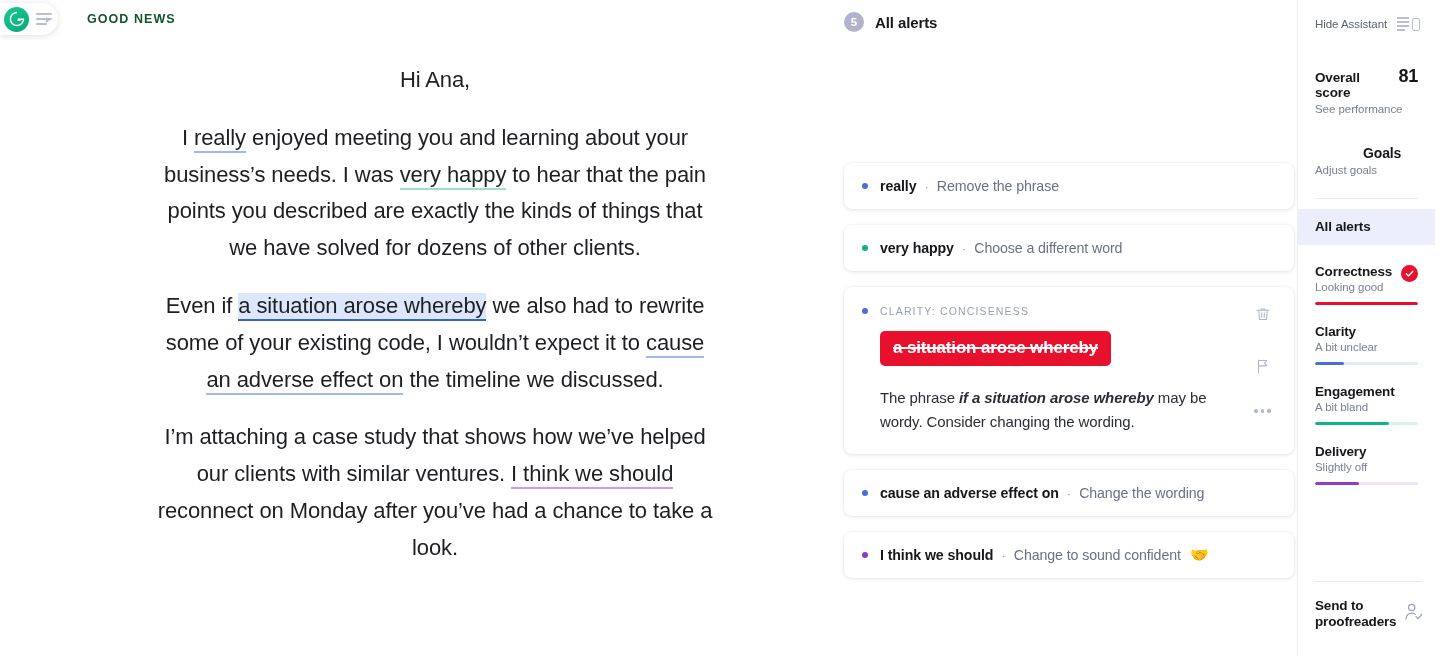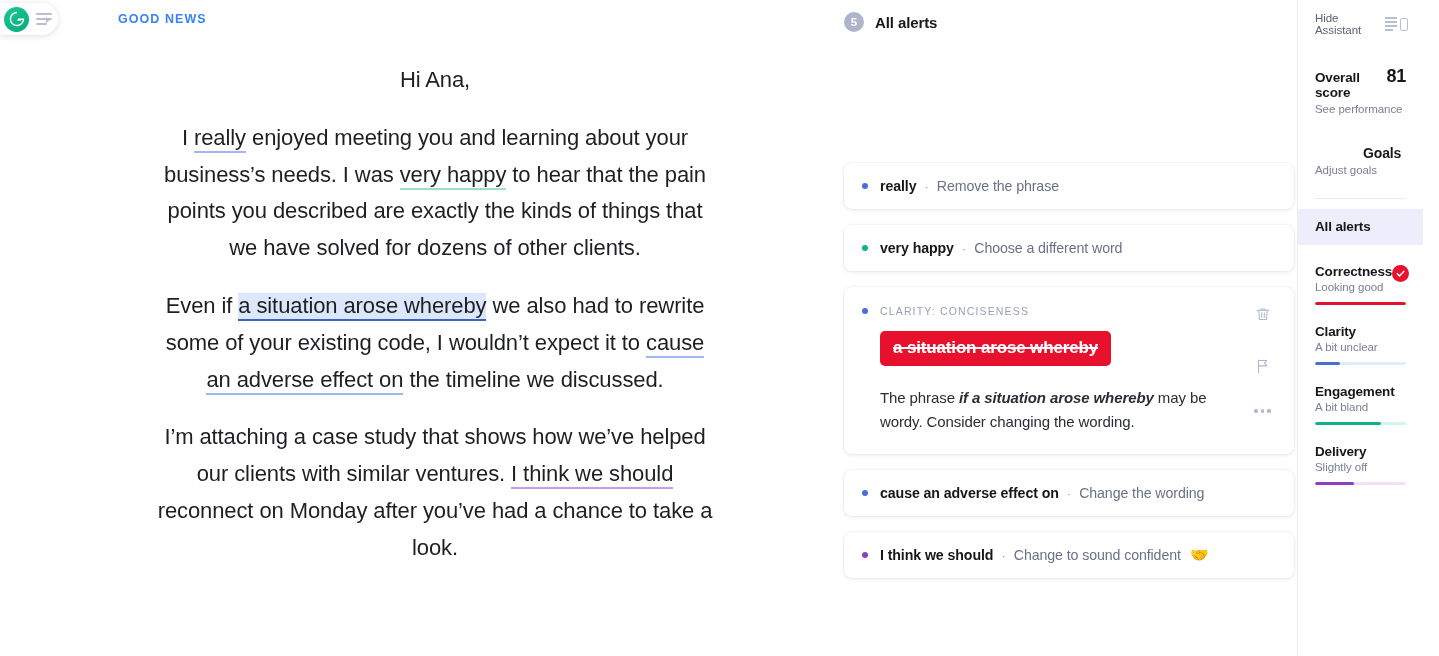--- a/index.html
+++ b/index.html
@@ -53,25 +53,25 @@
 
   
   .doc {
     position: absolute;
     left: 0; top: 0;
     width: 840px; height: 656px;
     padding: 12px 0 0 0;
     overflow: hidden;
   }
   .doc-title {
-    margin-left: 118px;
+    margin-left: 87px;
     font-size: 12.5px;
     font-weight: 700;
     letter-spacing: 1.05px;
-    color: #3b82f6;
+    color: #14532d;
     text-transform: uppercase;
   }
   .doc-body {
     margin-left: 155px;
     margin-top: 36px;
     width: 560px;
     font-size: 22px;
     line-height: 36.8px;
     color: #1d1f22;
     letter-spacing: -0.1px;
@@ -219,21 +219,21 @@
     background: #b0b6d0; display: block;
   }
 
   
   .sidebar {
     position: absolute;
     right: 0; top: 0;
     width: 141px; height: 656px;
     background: #ffffff;
     box-shadow: -1px 0 0 rgba(22,24,28,0.07);
-    padding: 14px 16px 0 0;
+    padding: 14px 4px 0 0;
   }
   .sb-hide {
     display: flex; align-items: center; justify-content: space-between;
     padding: 0 15px 0 17px;
     height: 20px;
   }
   .sb-hide-label {
     font-size: 11.5px;
     color: #5c6173;
     letter-spacing: -0.05px;
@@ -493,13 +493,26 @@
             <div class="cat-name">Delivery</div>
             <div class="cat-sub">Slightly off</div>
           </div>
         </div>
         <div class="bar" style="background: rgb(241, 226, 250);">
           <i style="width: 43%; background: rgb(139, 63, 196);"></i>
         </div>
       </div>
     </div>
 
+  <div class="sb-bottom">
+    <div class="sb-bottom-divider"></div>
+    <div class="sb-proof">
+      <span class="sb-proof-label">Send to proofreaders</span>
+      <span>
+        <svg width="22" height="22" viewBox="0 0 24 24" fill="none" stroke="#9aa0b4" stroke-width="1.3" stroke-linecap="round" stroke-linejoin="round">
+          <circle cx="9.5" cy="7" r="3.4"></circle>
+          <path d="M3.3 19.5c0-3.6 2.8-6.2 6.2-6.2 1.5 0 2.9.5 4 1.3"></path>
+          <path d="M14.2 17.1l2.1 2.2 4.3-4.6"></path>
+        </svg>
+      </span>
+    </div>
+  </div>
 </div>
 
 </body></html>

